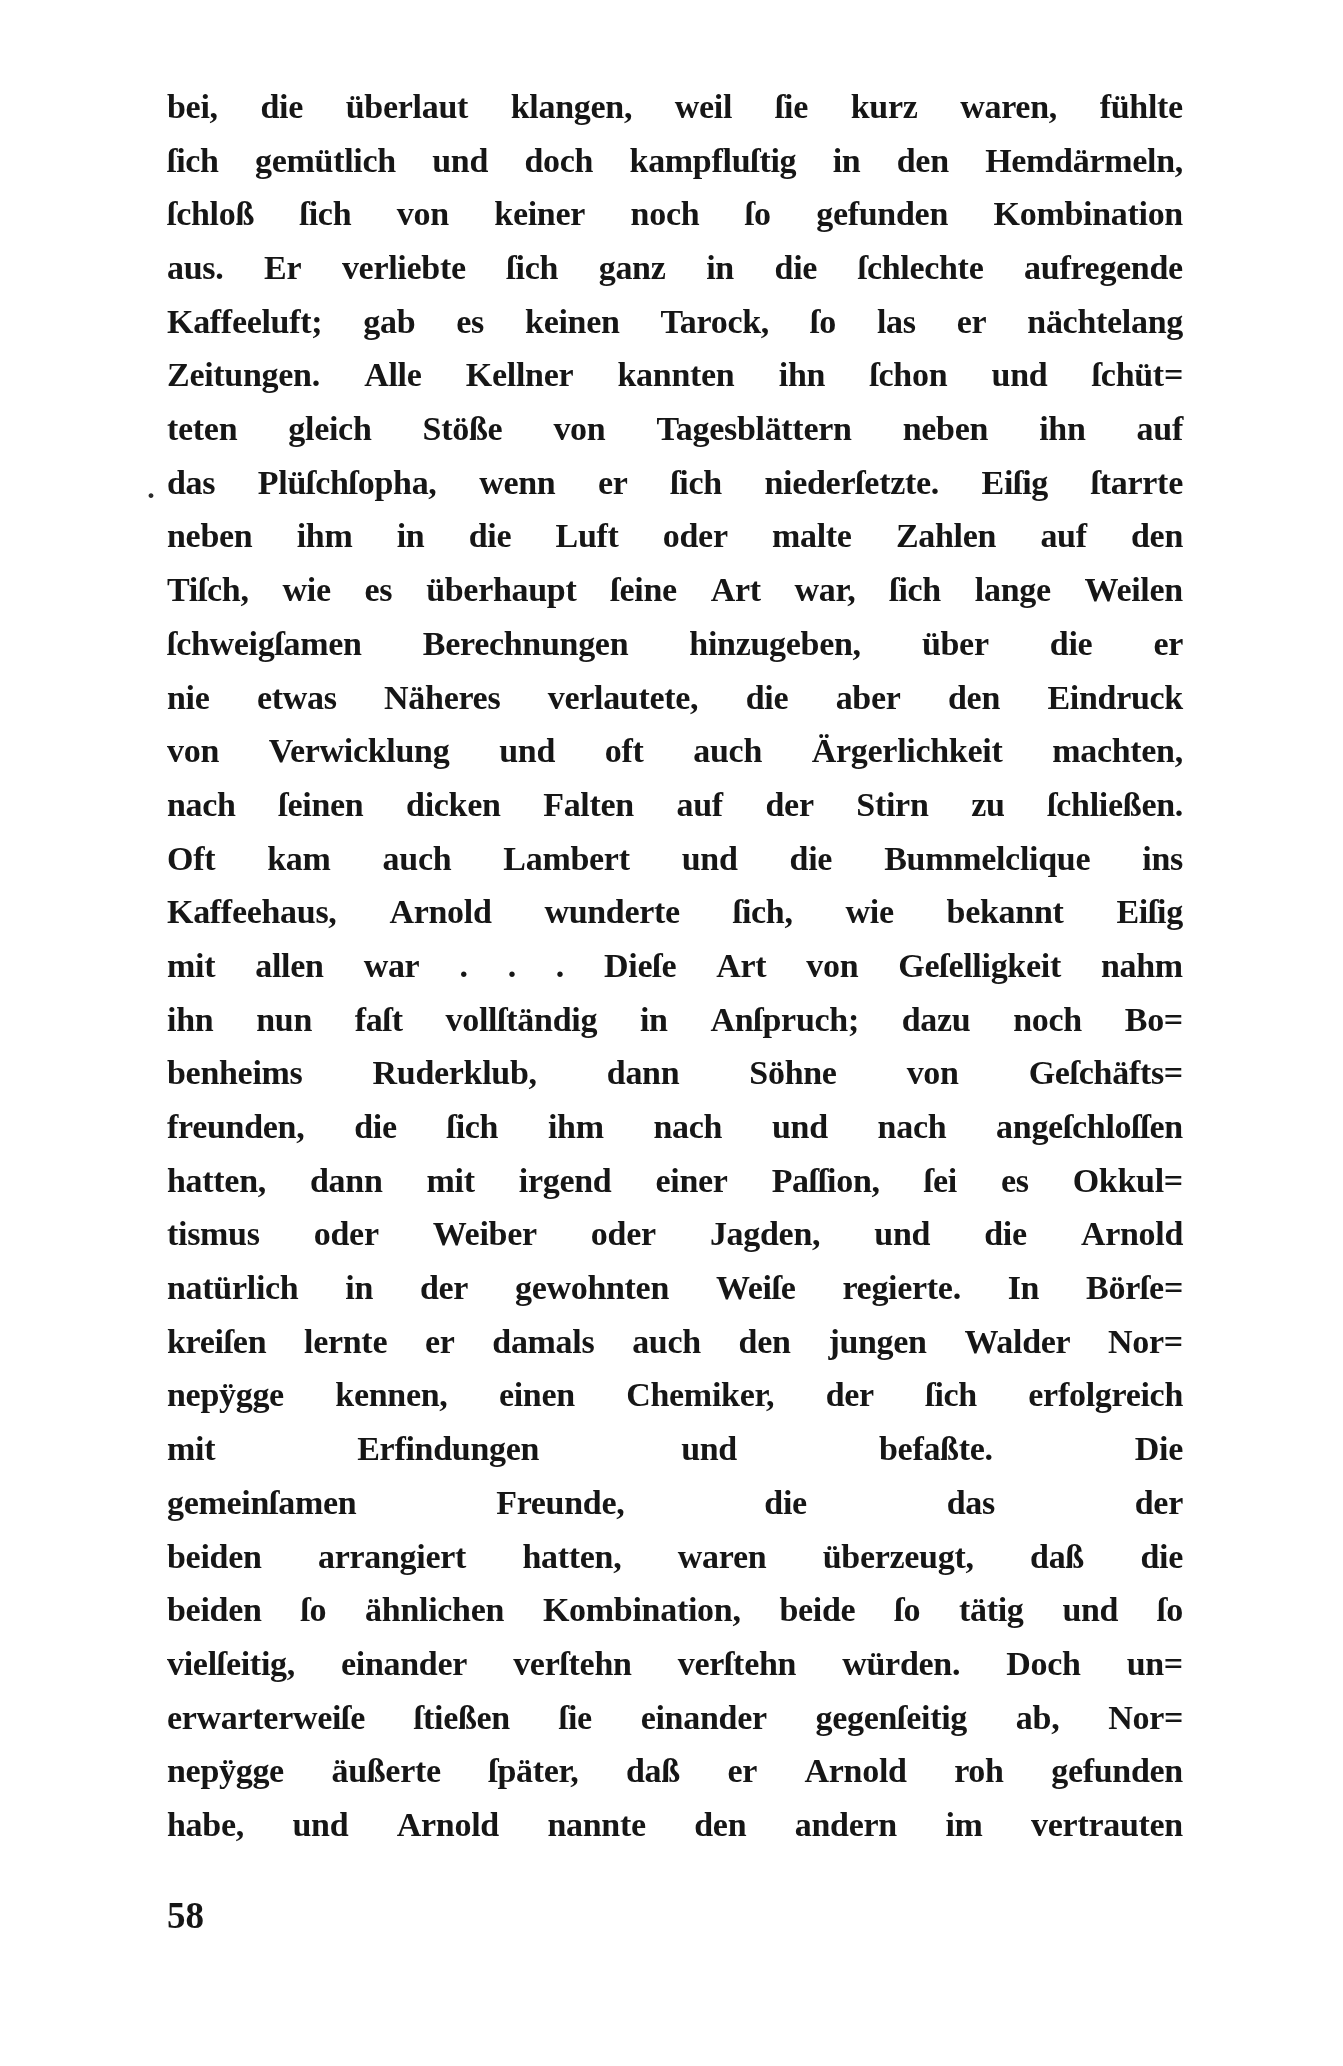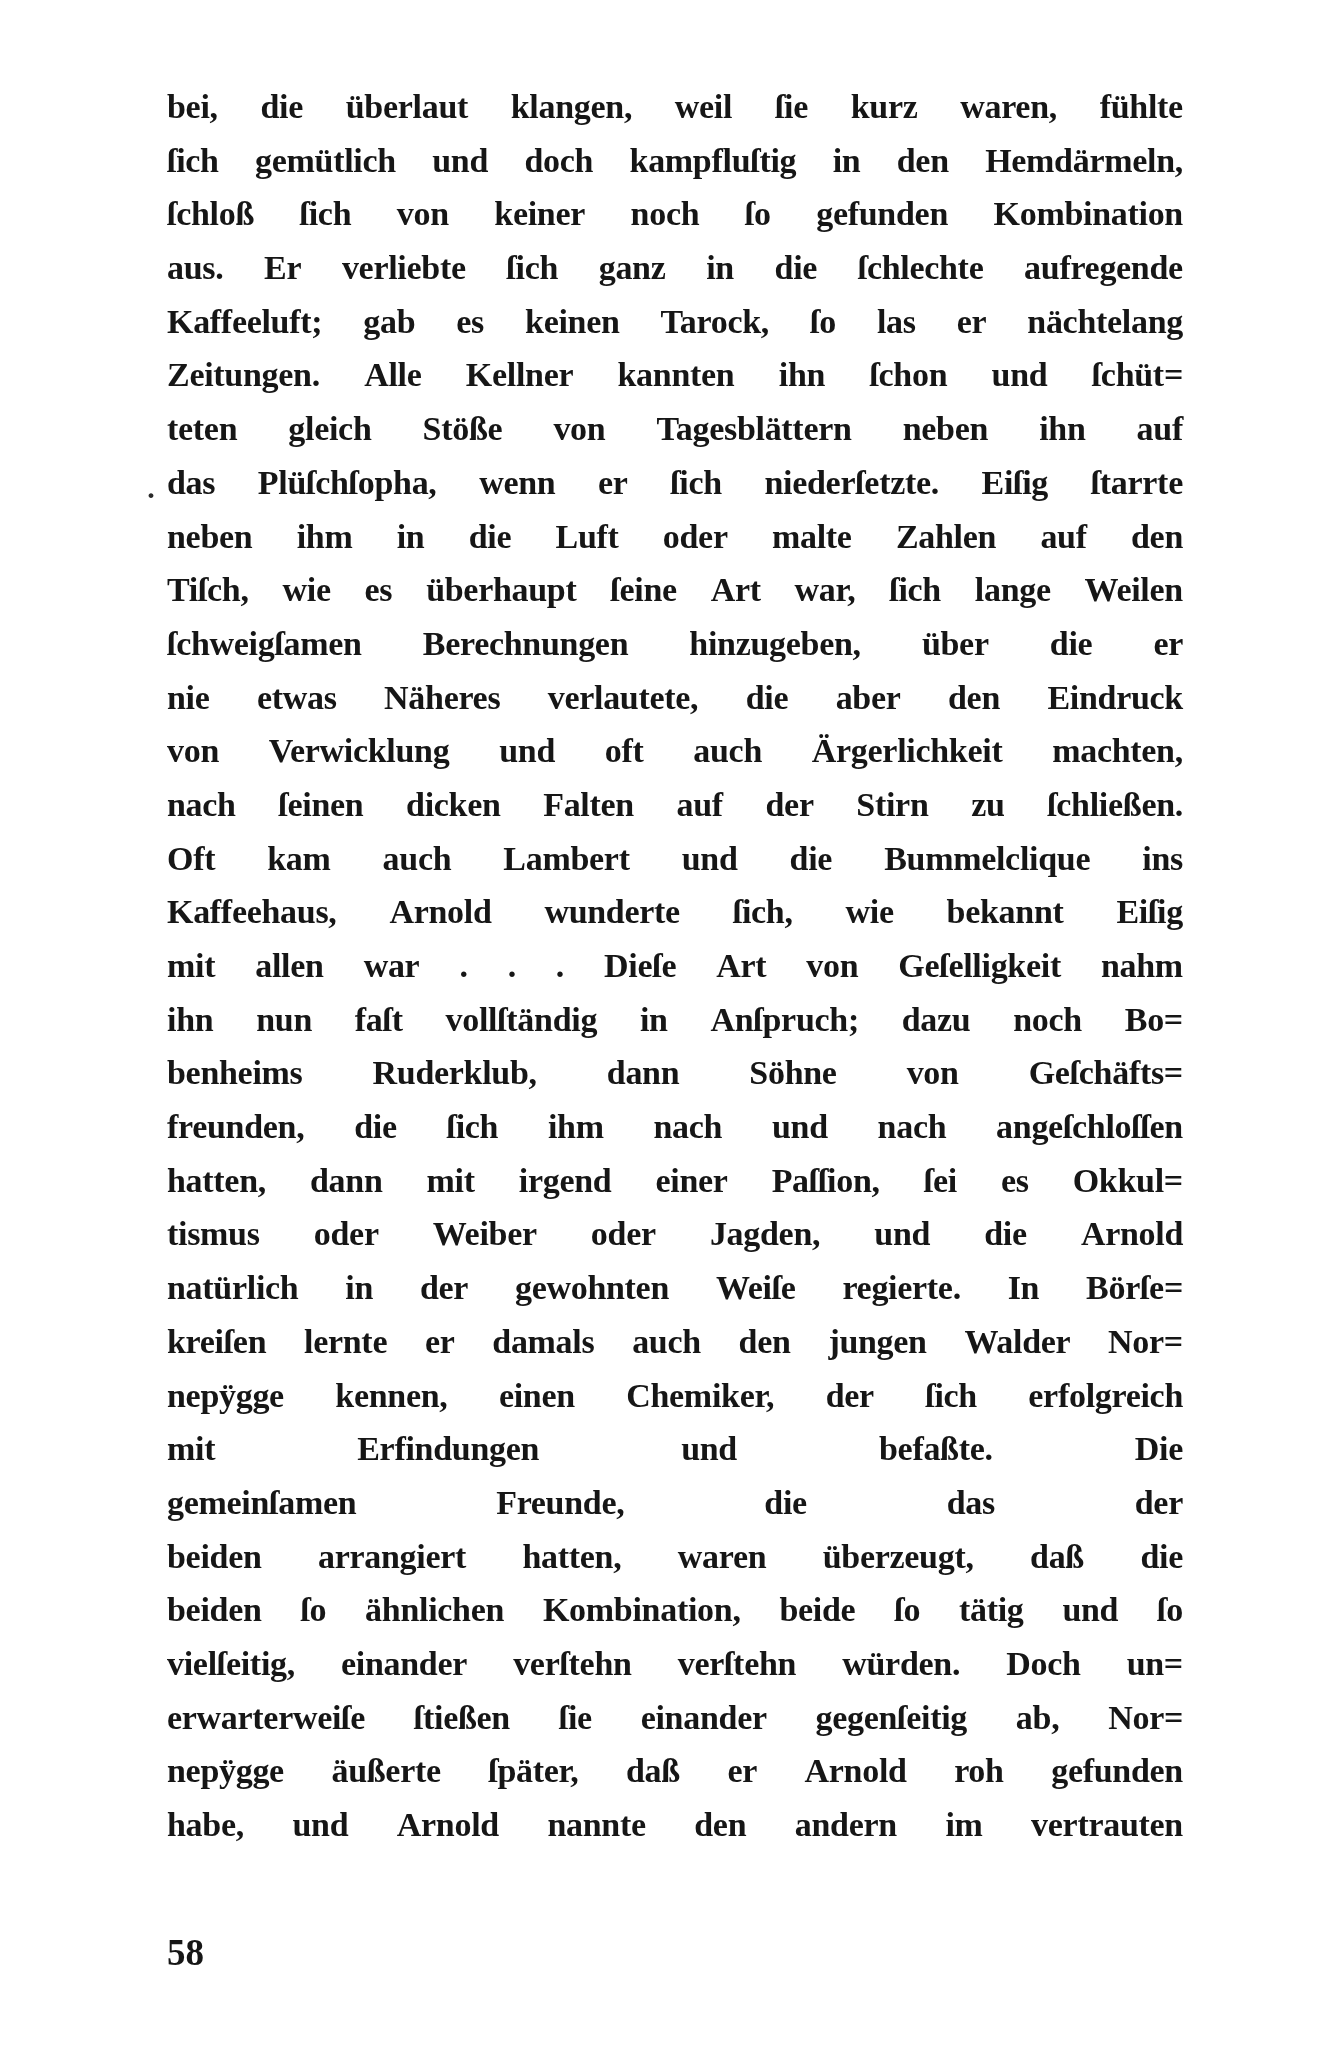--- a/index.html
+++ b/index.html
@@ -16,21 +16,21 @@
   }
   .text-block {
     position: absolute;
     left: 167px;
     top: 80px;
     width: 1016px;
   }
   .text-line {
     display: flex;
     justify-content: space-between;
-    align-items: flex-start;
+    align-items: flex-end;
     height: 53.7px;
     font-family: "Liberation Serif", serif;
     font-weight: 700;
     font-size: 34px;
     line-height: 53.7px;
     color: #161616;
     letter-spacing: -0.3px;
   }
   .text-line span {
     white-space: pre;
@@ -41,21 +41,20 @@
   }
   .page-number {
     position: absolute;
     left: 167px;
     top: 1892px;
     font-family: "Liberation Serif", serif;
     font-weight: 700;
     font-size: 37px;
     line-height: 48px;
     color: #161616;
-    margin-top: 37px;
   }
   .margin-mark {
     position: absolute;
     left: 146px;
     top: 478px;
     font-family: "Liberation Serif", serif;
     font-weight: 700;
     font-size: 30px;
     color: #2a2a2a;
   }

